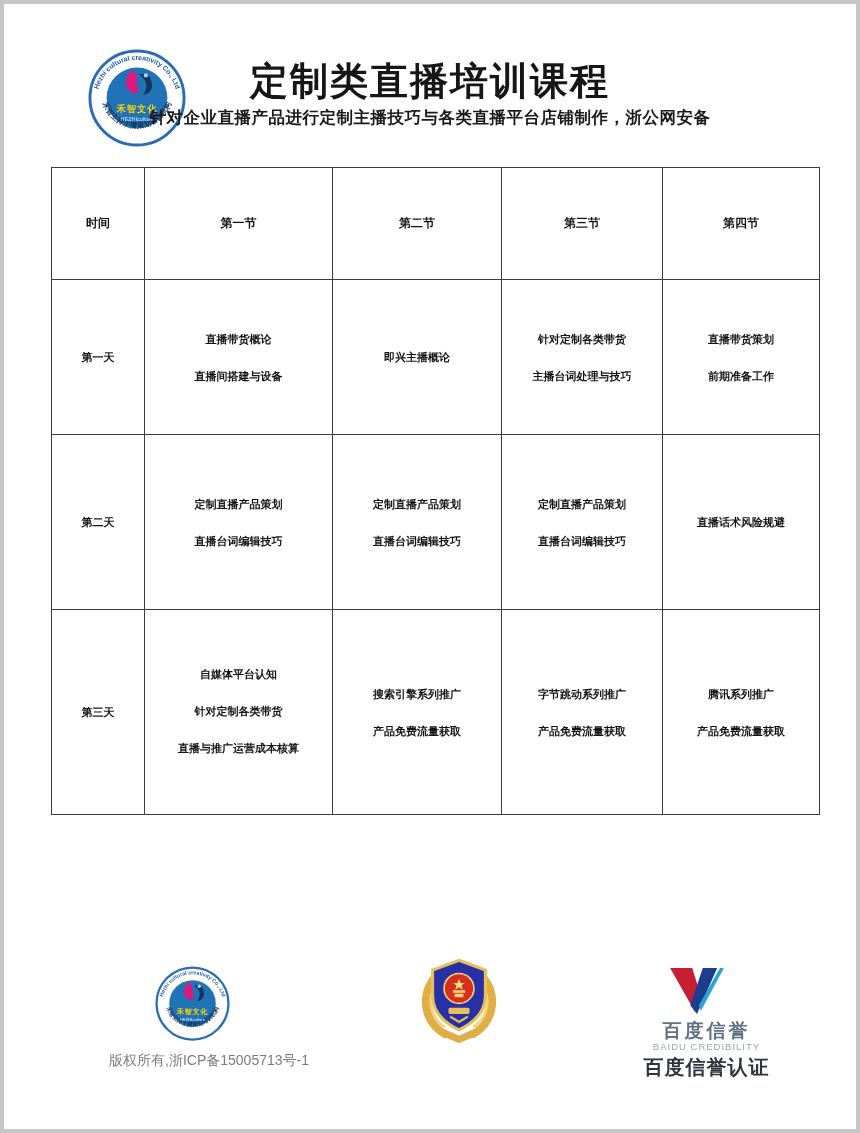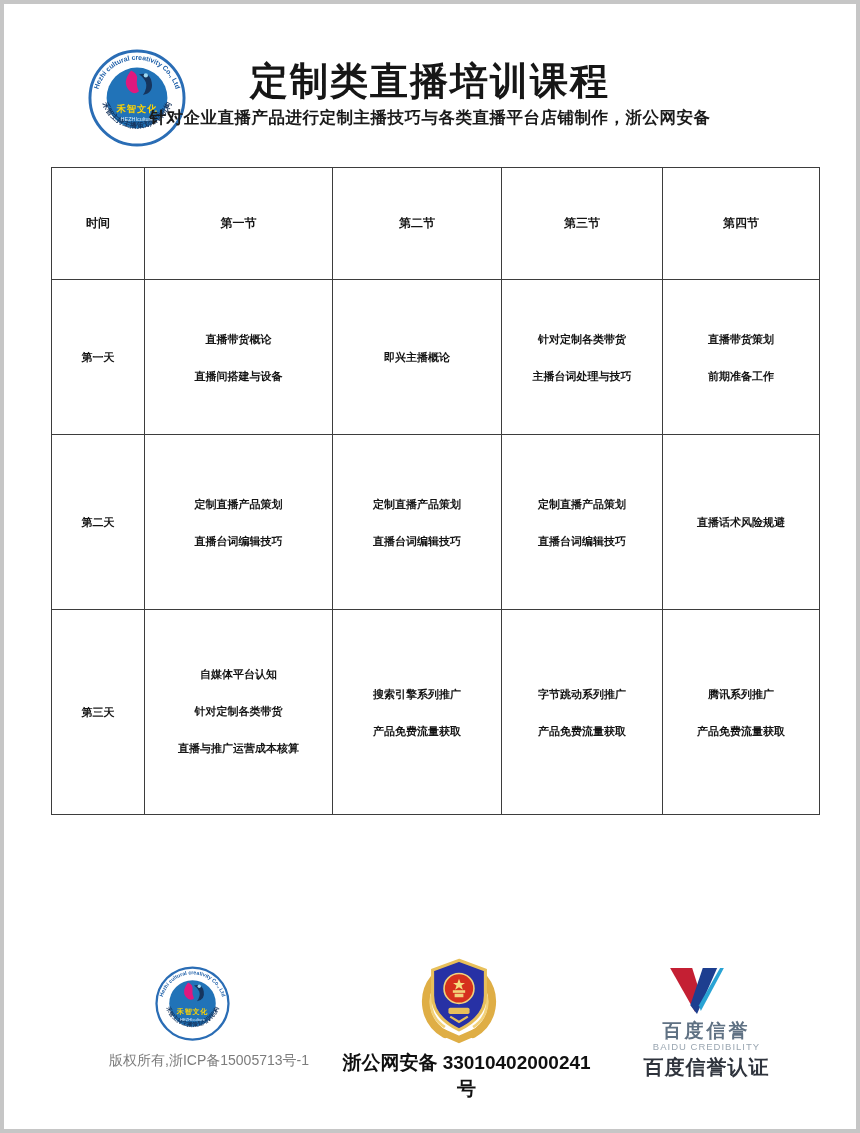--- a/index.html
+++ b/index.html
@@ -205,21 +205,20 @@
     <path d="M24,34 C14,50 16,70 34,82" stroke="#f2d27b" stroke-width="3" fill="none"></path>
     <path d="M76,34 C86,50 84,70 66,82" stroke="#f2d27b" stroke-width="3" fill="none"></path>
     <path d="M50,6 L80,17 L80,46 C80,65 67,77 50,85 C33,77 20,65 20,46 L20,17 Z" fill="#2731a5" stroke="#e8c05a" stroke-width="3.5"></path>
     <circle cx="50" cy="38" r="17" fill="#d6301d" stroke="#f2d27b" stroke-width="1.8"></circle>
     <polygon points="50,27 51.8,31.8 56.8,31.8 52.8,34.8 54.4,39.6 50,36.7 45.6,39.6 47.2,34.8 43.2,31.8 48.2,31.8" fill="#f6dd80"></polygon>
     <rect x="43" y="40" width="14" height="3" fill="#f2d27b"></rect>
     <rect x="45" y="44" width="10" height="4" fill="#f2d27b"></rect>
     <rect x="38" y="60" width="24" height="7" rx="2" fill="#e8c05a"></rect>
     <path d="M40,70 L50,76 L60,70" stroke="#e8c05a" stroke-width="2.5" fill="none"></path>
   </svg>
-  <div class="police-record">浙公网安备 33010402000241号</div>
 
   <svg class="baidu-v" viewBox="0 0 60 50">
     <polygon points="2,2 25,2 35,34 28,48" fill="#c41f33"></polygon>
     <polygon points="36,2 51,2 30,50 23,41" fill="#1d3e8f"></polygon>
     <polygon points="54,2 58,2 34,47 32,41" fill="#29a3d4"></polygon>
   </svg>
   <div class="baidu-name">百度信誉</div>
   <div class="baidu-en">BAIDU CREDIBILITY</div>
   <div class="baidu-cert">百度信誉认证</div>
 

